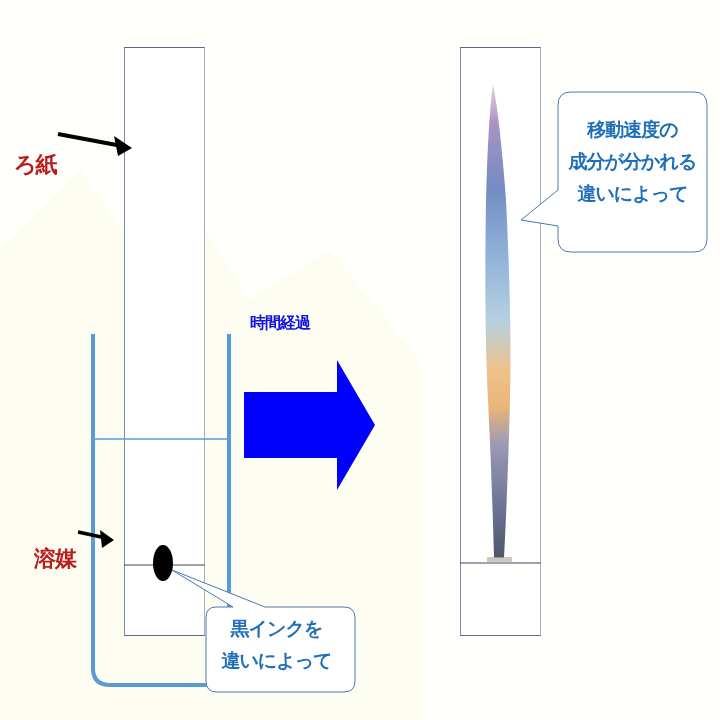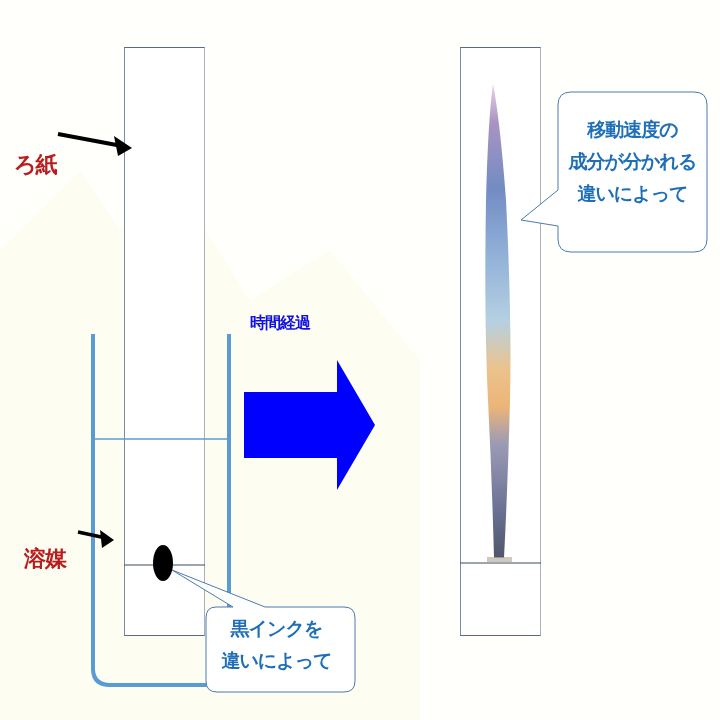--- a/index.html
+++ b/index.html
@@ -60,21 +60,21 @@
   <path d="M493,84 Q488,120 486,200 Q484,320 488,400 Q492,480 494,558 L504,558 Q508,480 510,400 Q512,320 506,200 Q500,120 493,84 Z" fill="url(#band)" opacity="0.85"></path>
   <rect x="487" y="557" width="25" height="5" fill="#bbb0a0" opacity="0.7"></rect>
   <line x1="460" y1="563" x2="541" y2="563" stroke="#3a4a60" stroke-width="1"></line>
 
   <path d="M216,607 L233,607 L172,570 L265,607 L344,607 Q355,607 355,618 L355,681 Q355,692 344,692 L217,692 Q206,692 206,681 L206,618 Q206,607 216,607 Z" fill="#ffffff" stroke="#4a7ab0" stroke-width="1"></path>
 
   <path d="M571,92 L694,92 Q707,92 707,105 L707,239 Q707,252 694,252 L571,252 Q558,252 558,239 L558,226 L521,220 L558,190 L558,105 Q558,92 571,92 Z" fill="#ffffff" stroke="#4a7ab0" stroke-width="1"></path>
 </svg>
 
 <div class="label" style="left:14px; top:118px;">ろ紙</div>
-<div class="label" style="left:24px; top:512px;">溶媒</div>
+<div class="label" style="left:34px; top:512px;">溶媒</div>
 <div class="blue-title" style="left:250px; top:313px;">時間経過</div>
 
 <div class="abs" style="left:206px; top:613px; width:141px;">
   <div class="bubble-text">黒インクを</div>
   <div class="bubble-text">違いによって</div>
 </div>
 
 <div class="abs" style="left:558px; top:114px; width:149px;">
   <div class="bubble-text">移動速度の</div>
   <div class="bubble-text">成分が分かれる</div>

